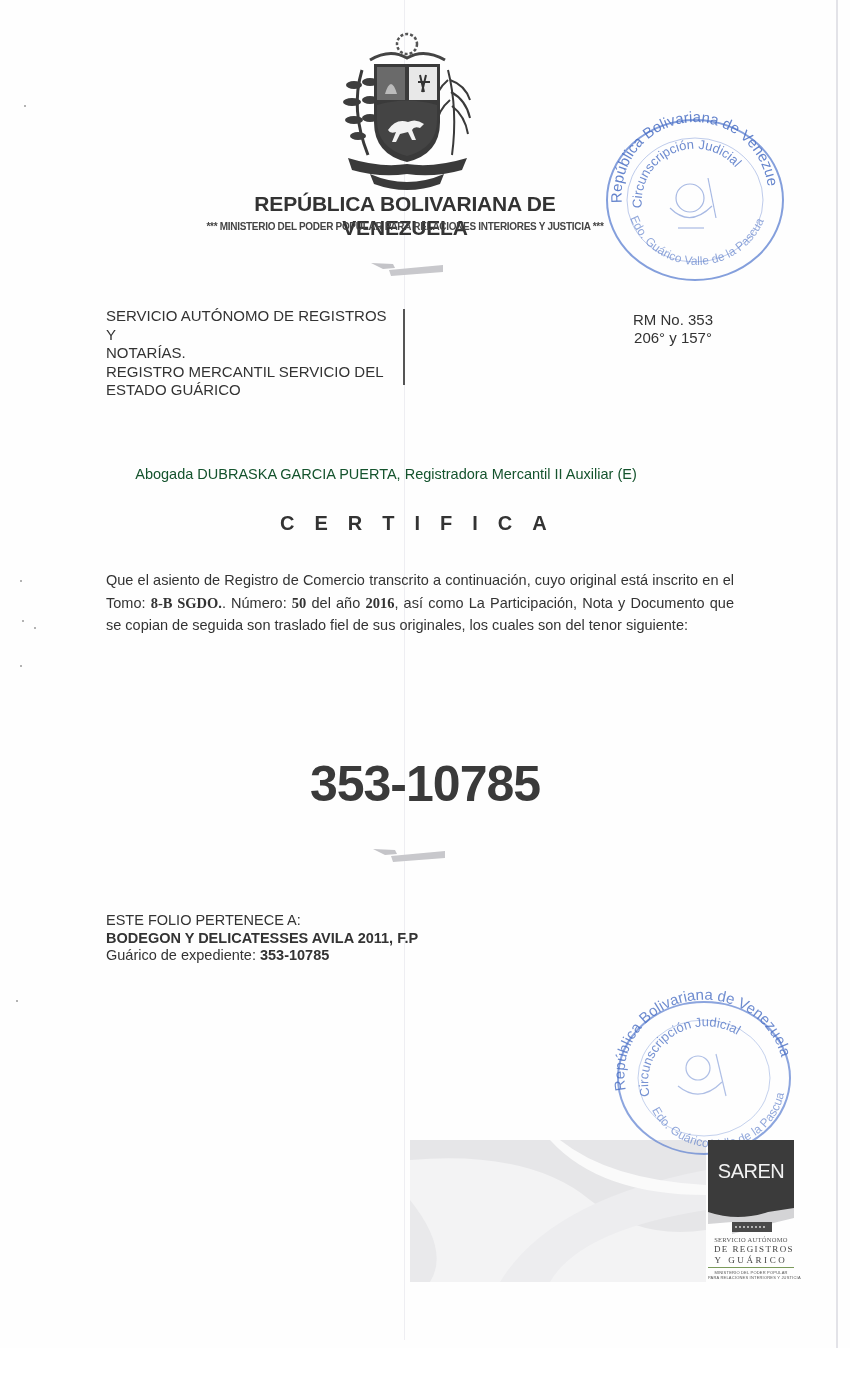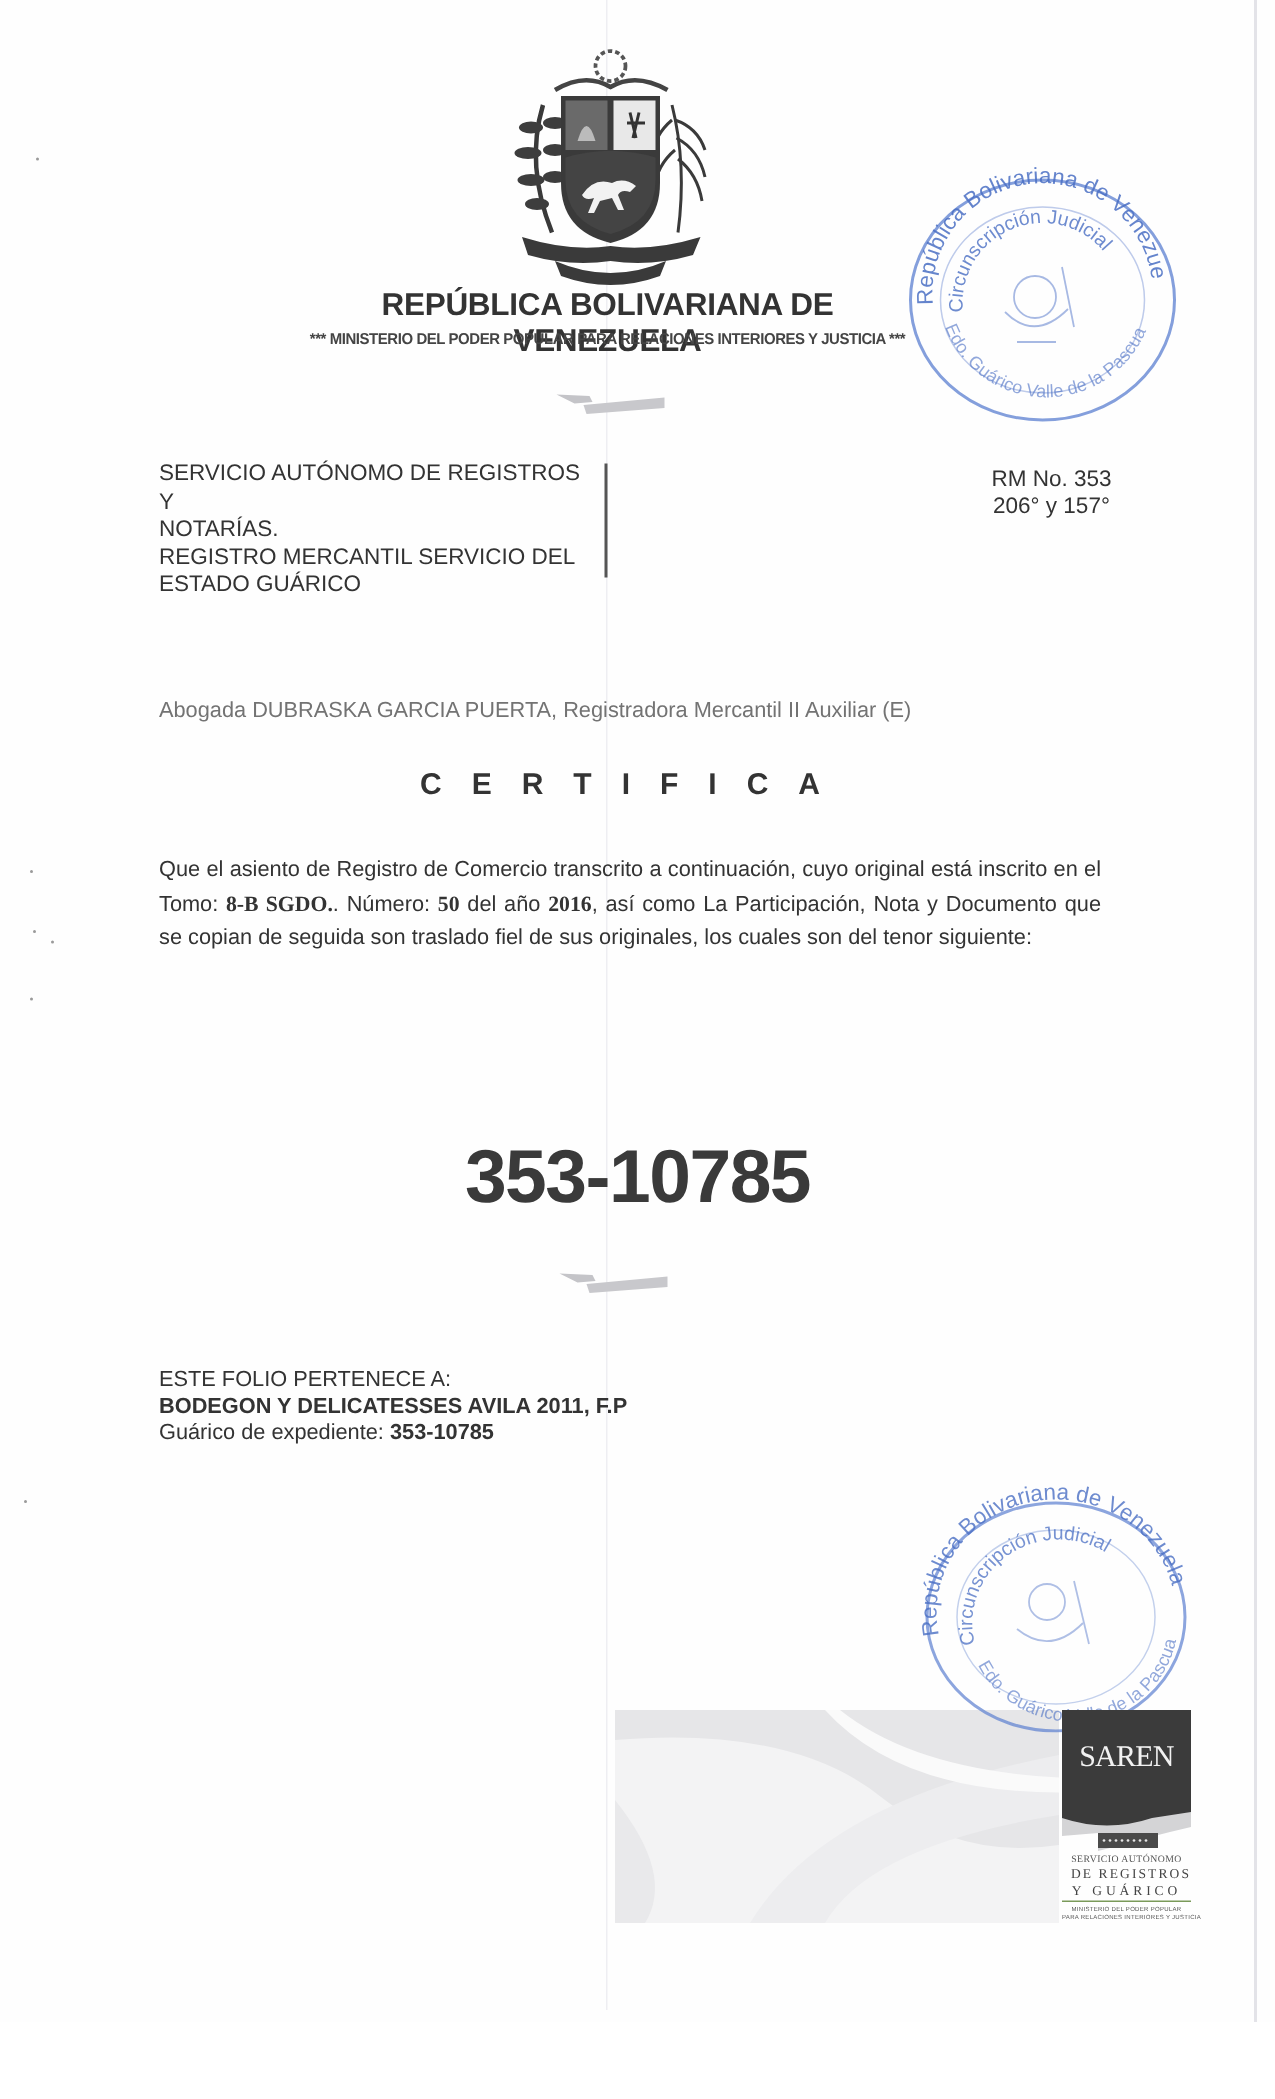--- a/index.html
+++ b/index.html
@@ -48,27 +48,27 @@
 
     .header-left {
       position: absolute; left: 106px; top: 307px; width: 290px;
       font-size: 15px; color: #333; line-height: 18.5px;
     }
     .vrule {
       position: absolute; left: 403px; top: 309px; width: 2px; height: 76px;
       background: #555;
     }
     .header-right {
-      position: absolute; left: 636px; top: 311px; width: 130px;
+      position: absolute; left: 608px; top: 311px; width: 130px;
       text-align: center; font-size: 15px; color: #333; line-height: 18px;
     }
 
     .registrar {
       position: absolute; left: 106px; top: 466px; width: 560px;
-      font-size: 14.5px; color: #737373;
+      font-size: 14.5px; color: #14532d; text-align: center;
     }
     .certifica {
       position: absolute; left: 280px; top: 512px; width: 290px;
       font-size: 20px; font-weight: bold; color: #333; letter-spacing: 20px;
     }
     .body-text {
       position: absolute; left: 106px; top: 569px; width: 628px;
       font-size: 14.5px; color: #333; line-height: 22.5px; text-align: justify;
     }
     .body-text b { font-weight: bold; font-family: Liberation Serif, serif; }
@@ -95,21 +95,21 @@
     }
     .saren-logo {
       position: absolute; left: 708px; top: 1140px; width: 86px; height: 150px;
     }
     .saren-box {
       position: absolute; left: 0; top: 0; width: 86px; height: 78px;
       background: #3b3b3b;
     }
     .saren-word {
       position: absolute; left: 0; top: 20px; width: 86px; text-align: center;
-      font-family: Liberation Serif, serif; font-size: 20px; color: #f2f2f2;
+      font-family: Liberation Sans, sans-serif; font-size: 20px; color: #f2f2f2;
       letter-spacing: -0.5px;
     }
     .saren-sub1 {
       position: absolute; left: 0; top: 96px; width: 86px; text-align: center;
       font-family: "Liberation Serif", serif; font-size: 6.5px; color: #555; letter-spacing: 0.3px;
     }
     .saren-sub2, .saren-sub3 {
       position: absolute; left: 0; width: 86px; text-align: center;
       font-family: "Liberation Serif", serif; font-size: 9px; color: #444; letter-spacing: 1.4px;
     }

